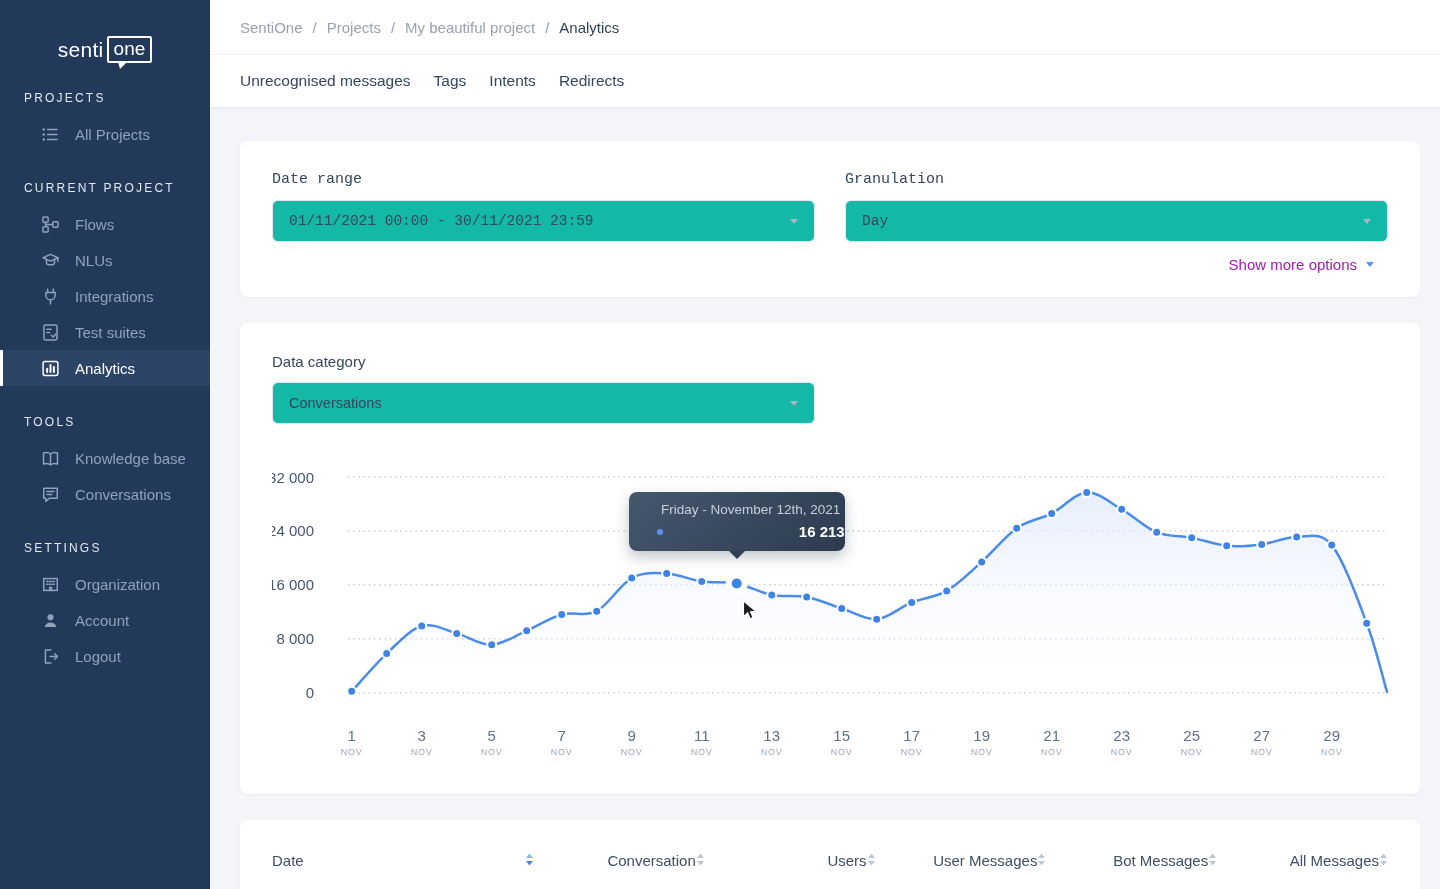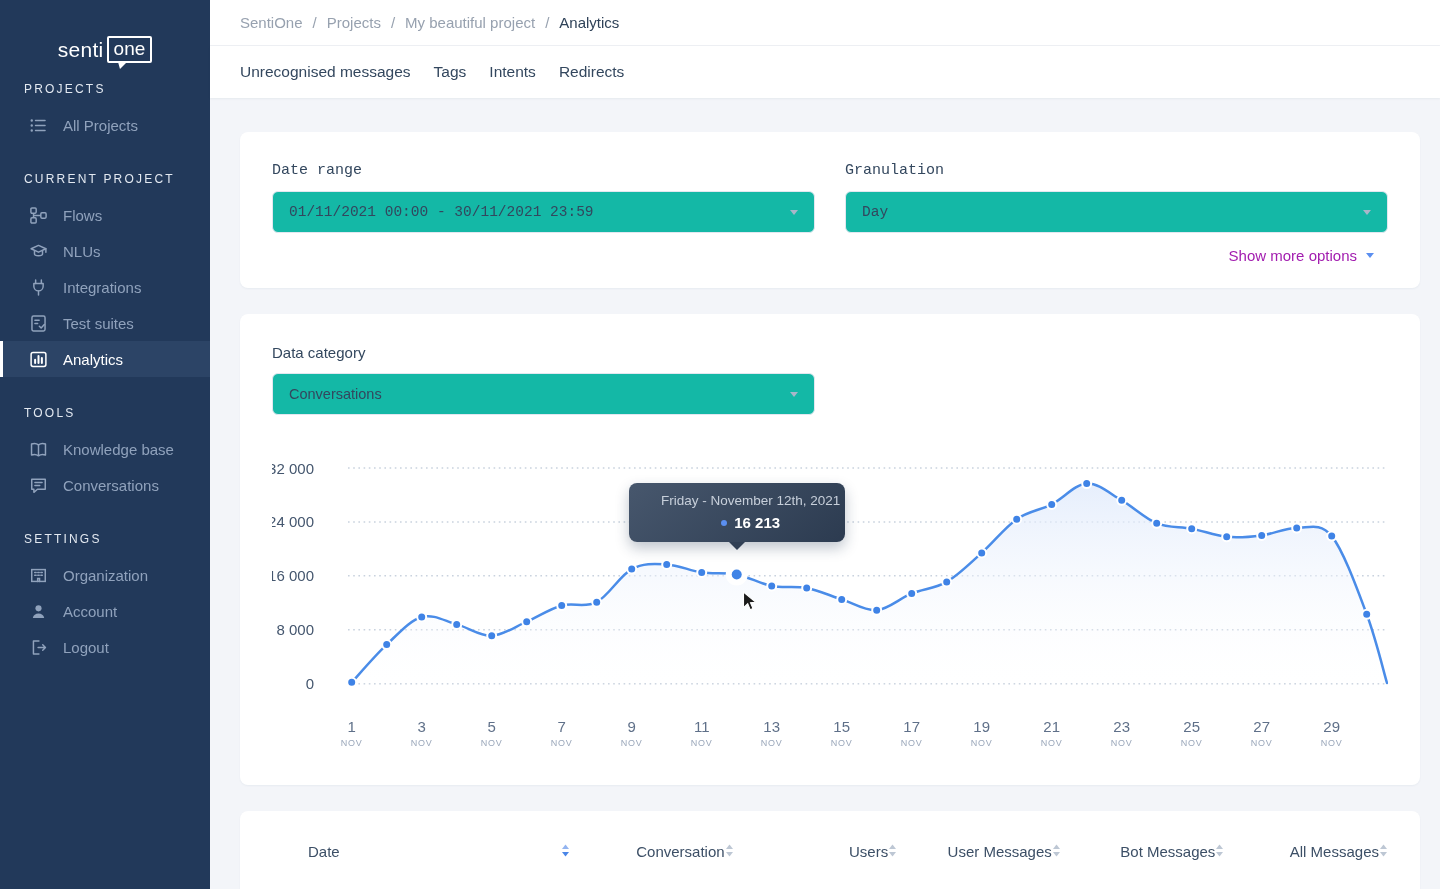--- a/index.html
+++ b/index.html
@@ -1,35 +1,35 @@
 <!DOCTYPE html>
 <html><head>
 <meta charset="utf-8">
 <style>
   * { margin:0; padding:0; box-sizing:border-box; }
   html,body { width:1440px; height:889px; overflow:hidden; }
   body { font-family:"Liberation Sans", sans-serif; background:#f3f5f9; color:#33475e; position:relative; }
 
   
   .sidebar { position:absolute; left:0; top:0; width:210px; height:889px; background:#22395a; }
-  .logo { display:flex; justify-content:center; align-items:center; gap:1px; margin:36px 0 19px; color:#fff; }
+  .logo { display:flex; justify-content:center; align-items:center; gap:1px; margin:36px 0 28px; color:#fff; }
   .logo-senti { font-size:21px; letter-spacing:.3px; }
   .logo-one-box { position:relative; border:2px solid #fff; border-radius:2px; padding:0 5px 1px; font-size:19px; font-weight:normal; margin-left:2px; }
   .logo-tail { position:absolute; left:9px; bottom:-8px; width:0; height:0; border-left:2px solid transparent; border-right:7px solid transparent; border-top:7px solid #fff; }
   .side-heading { font-size:12px; letter-spacing:2.2px; color:#e3e9f1; margin:0 0 11px 24px; font-weight:400; }
   .side-section { margin-bottom:29px; }
-  .side-item { display:flex; align-items:center; height:36px; padding-left:29px; gap:15px; color:#90a2bc; font-size:15px; cursor:pointer; position:relative; }
+  .side-item { display:flex; align-items:center; height:36px; padding-left:41px; gap:15px; color:#90a2bc; font-size:15px; cursor:pointer; position:relative; }
   .side-item.active { background:#2c4466; color:#fff; }
   .side-item.active::before { content:''; position:absolute; left:0; top:0; bottom:0; width:3px; background:#fff; }
   .side-icon { width:19px; height:19px; display:flex; flex:0 0 19px; }
   .side-icon svg { width:19px; height:19px; }
 
   
   .main { margin-left:210px; }
-  .topbar { height:46px; background:#fff; border-bottom:1px solid #eef0f4; display:flex; align-items:center; padding-left:30px; }
+  .topbar { height:55px; background:#fff; border-bottom:1px solid #eef0f4; display:flex; align-items:center; padding-left:30px; }
   .breadcrumb { display:flex; align-items:center; gap:10px; font-size:15px; color:#97a1af; }
   .breadcrumb .crumb.current { color:#2f4258; font-weight:500; }
   .tabsbar { height:52px; background:#fff; display:flex; align-items:stretch; padding-left:30px; box-shadow:0 1px 2px rgba(20,45,75,.06); position:relative; }
   .tab { display:flex; align-items:center; margin-right:23px; font-size:15.5px; color:#33475e; cursor:pointer; position:relative; }
   .tab.active { color:#4a8fee; font-weight:500; }
   .tab.active::after { content:''; position:absolute; left:0; right:0; bottom:0; height:3px; background:#5a97f2; border-radius:3px 3px 0 0; }
 
   .content { padding:34px 20px 0 30px; }
   .card { background:#fff; border-radius:8px; box-shadow:0 1px 2px rgba(25,50,90,.05); }
   .filter-card { padding:30px 32px 24px; }
@@ -41,30 +41,30 @@
   .show-more .caret { border-top-color:#5b8ff0; }
 
   .chart-card { padding:30px 32px 32px; margin-top:26px; }
   .w543 { width:543px; }
   .chart-wrap { position:relative; width:1116px; height:300px; margin-top:38px; }
   .chart-wrap svg.plot { position:absolute; left:0; top:0; }
   svg text { font-family:"Liberation Sans", sans-serif; }
 
   .tooltip { position:absolute; width:216px; top:30px; background:linear-gradient(140deg,#47576d 0%,#2c3b50 100%); border-radius:8px; box-shadow:0 6px 14px rgba(25,45,75,.28); padding:10px 0 11px; text-align:center; color:#fff; }
   .tt-title { font-size:13.5px; color:#c7cfda; margin-bottom:6px; }
-  .tt-value { font-size:15px; font-weight:bold; display:flex; align-items:center; justify-content:center; gap:7px; }
+  .tt-value { font-size:15px; font-weight:bold; display:flex; align-items:center; justify-content:space-between; gap:7px; }
   .tt-dot { width:6px; height:6px; border-radius:50%; background:#5b8ff0; display:inline-block; }
   .tt-arrow { position:absolute; left:50%; margin-left:-8px; bottom:-8px; width:0; height:0; border-left:8px solid transparent; border-right:8px solid transparent; border-top:8px solid #303f54; }
   .cursor { position:absolute; z-index:5; }
 
   .table-card { margin-top:26px; height:150px; padding:0 32px; }
   .thead { display:flex; align-items:center; height:80px; font-size:15px; color:#3c4f66; }
   .th-date { width:262px; display:flex; justify-content:space-between; align-items:center; }
   .th { flex:1; display:flex; justify-content:flex-end; align-items:center; gap:0; cursor:pointer; }
-  .th-date { cursor:pointer;margin-left:36px; }
+  .th-date { cursor:pointer; }
 </style>
 </head>
 <body>
 
 <div class="app">
 
   <aside class="sidebar">
     <div class="logo">
       <span class="logo-senti">senti</span>
       <span class="logo-one-box"><span>one</span><i class="logo-tail"></i></span>

